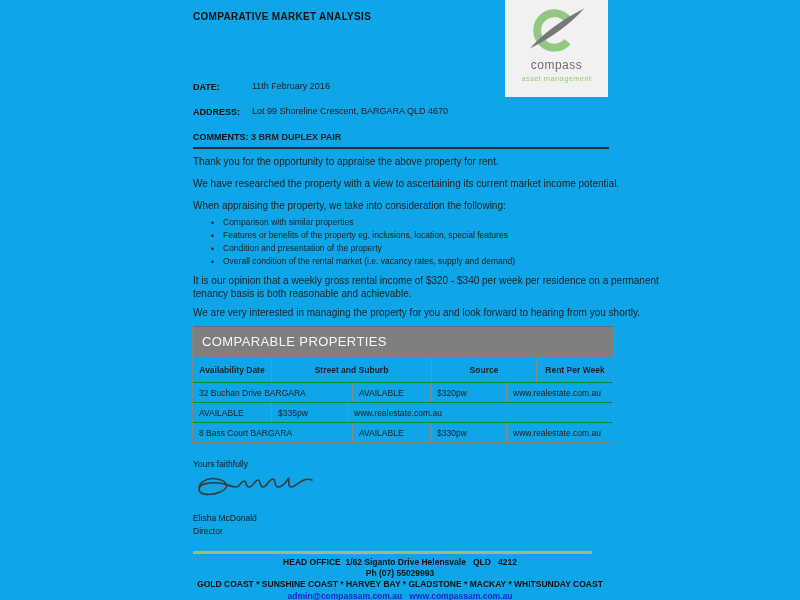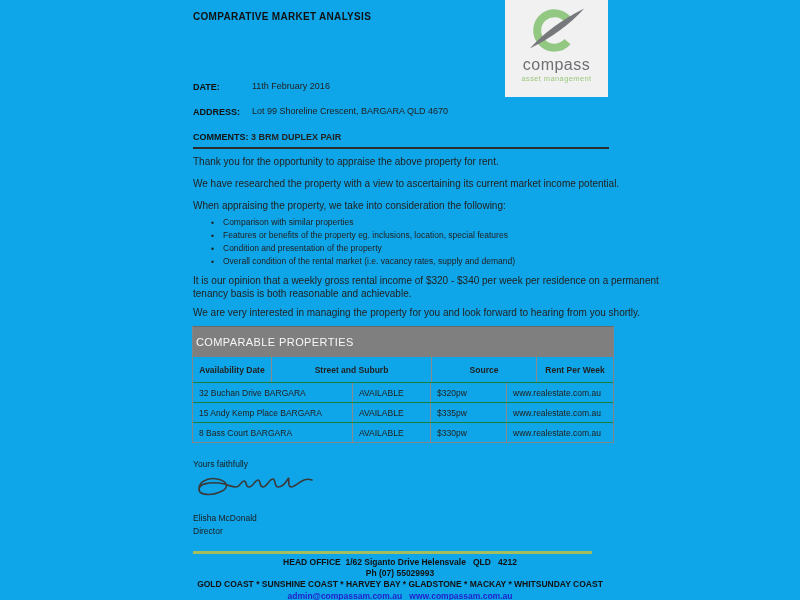--- a/index.html
+++ b/index.html
@@ -5,39 +5,39 @@
   html,body{margin:0;padding:0;background:#fff;}
   .page{position:relative;width:800px;height:600px;background:#0ea5e9;overflow:hidden;
         font-family:"Liberation Sans",sans-serif;color:#1c1c1c;}
   .abs{position:absolute;}
 
   
   .doc-title{left:193px;top:11px;font-size:10px;font-weight:bold;letter-spacing:.3px;color:#111;}
   .logo-box{left:505px;top:0;width:103px;height:97px;background:#f1f1f2;
             display:flex;flex-direction:column;align-items:center;justify-content:flex-start;}
   .logo-mark{margin-top:4px;}
-  .logo-brand{font-size:16px;color:#6d6e71;letter-spacing:.5px;line-height:14px;margin-top:-2px;}
+  .logo-brand{font-size:12px;color:#6d6e71;letter-spacing:.5px;line-height:14px;margin-top:-2px;}
   .logo-tagline{font-size:7.5px;color:#9bc77d;letter-spacing:.4px;margin-top:2px;}
 
   
   .meta-label{font-size:9px;font-weight:bold;color:#111;}
   .meta-value{font-size:9px;color:#222;}
   .bold{font-weight:bold;}
   .divider{left:193px;top:147px;width:416px;height:2px;background:#2b2b2b;}
 
   
   .para{left:193px;width:474px;font-size:10px;line-height:12px;color:#222;}
   .bullets{left:211px;top:217px;width:440px;}
   .bullet-row{display:flex;align-items:flex-start;height:13px;font-size:8.5px;color:#222;}
   .bullet-dot{width:12px;flex:0 0 12px;font-size:8.5px;line-height:12px;}
 
   
   .cmp-table{left:192px;top:326px;width:420px;border:1px solid #858585;border-top:none;}
   .tbl-banner{height:30px;line-height:30px;background:#7f7f7f;color:#f7f7f7;
-              font-size:11px;letter-spacing:.4px;padding-left:3px;border-top:1px solid #6a6a6a;}
+              font-size:13px;letter-spacing:.4px;padding-left:9px;border-top:1px solid #6a6a6a;}
   .tbl{display:flex;flex-direction:column;}
   .tbl-row{display:flex;border-top:1px solid #15803d;}
   .tbl-row:first-child{border-top:none;}
   .cell{border-left:1px solid #8a8a8a;font-size:8.5px;display:flex;align-items:center;}
   .cell:first-child{border-left:none;}
   .c0{width:159px;} .c1{width:78px;} .c2{width:76px;} .c3{flex:1;}
   .hdr .cell{height:25px;justify-content:center;font-weight:bold;color:#222;}
   .datarow .cell{height:19px;padding-left:6px;box-sizing:border-box;color:#222;}
 
   
@@ -117,21 +117,20 @@
         <div class="cell c3">Source</div>
         <div class="cell c2">Rent Per Week</div>
       </div>
       <div class="tbl-row datarow">
         <div class="cell c0">32 Buchan Drive BARGARA</div>
         <div class="cell c1">AVAILABLE</div>
         <div class="cell c2">$320pw</div>
         <div class="cell c3">www.realestate.com.au</div>
       </div>
       <div class="tbl-row datarow">
-        <div class="cell c0">15 Andy Kemp Place BARGARA</div>
         <div class="cell c1">AVAILABLE</div>
         <div class="cell c2">$335pw</div>
         <div class="cell c3">www.realestate.com.au</div>
       </div>
       <div class="tbl-row datarow">
         <div class="cell c0">8 Bass Court BARGARA</div>
         <div class="cell c1">AVAILABLE</div>
         <div class="cell c2">$330pw</div>
         <div class="cell c3">www.realestate.com.au</div>
       </div>

